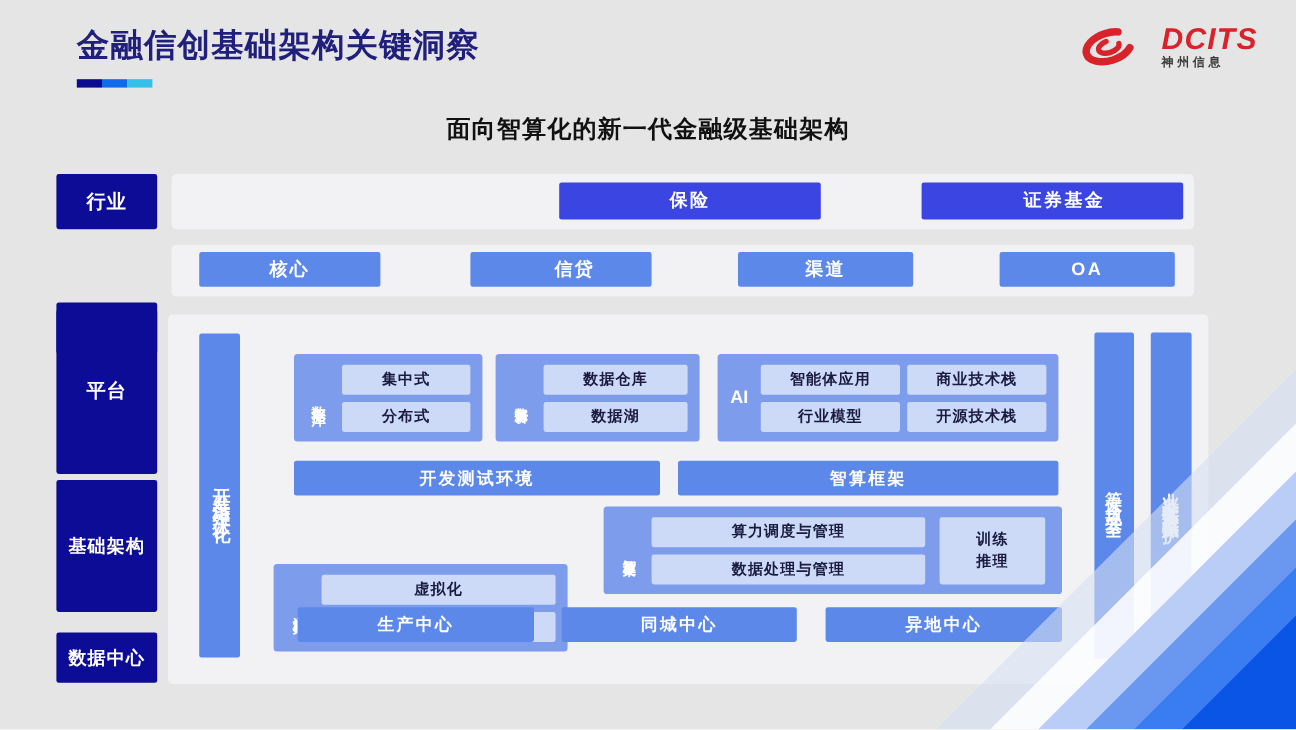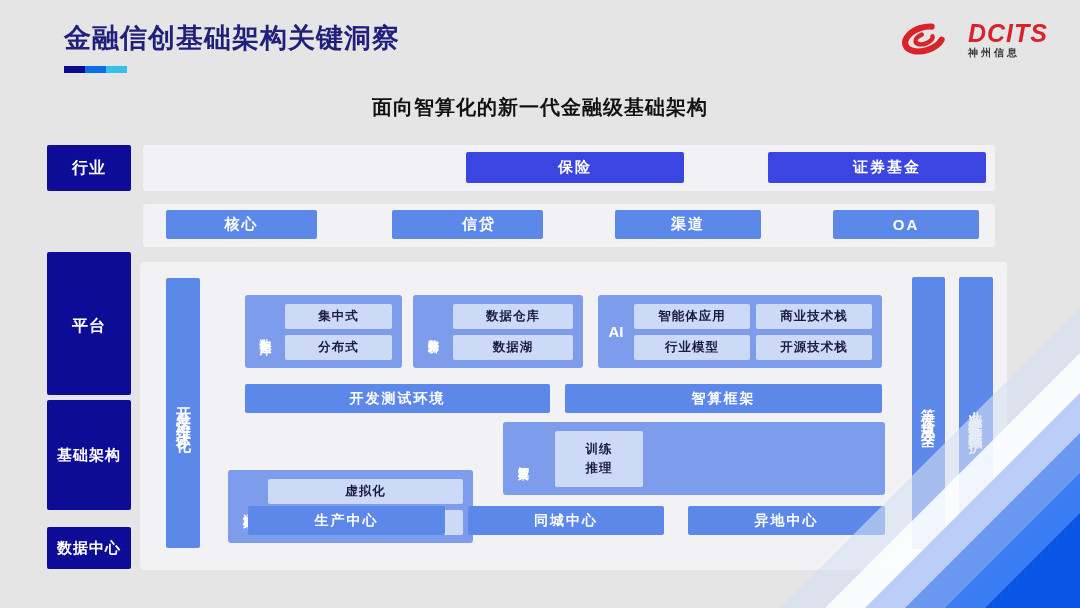--- a/index.html
+++ b/index.html
@@ -149,20 +149,24 @@
   <div class="group" style="left:228px;top:422px;width:245px;height:73px;margin-top:48px;">
     <div class="group-label-v" style="font-size:11px;letter-spacing:1px;">通算框架</div>
     <div class="chips-col">
       <div class="chip">虚拟化</div>
       <div class="chip">云</div>
     </div>
   </div>
 
   <div class="group" style="left:503px;top:422px;width:382px;height:73px;">
     <div class="group-label-v" style="font-size:11px;letter-spacing:1px;">智算框架</div>
+    <div class="chips-col" style="max-width:228px;">
+      <div class="chip">算力调度与管理</div>
+      <div class="chip">数据处理与管理</div>
+    </div>
     <div class="chip-tall">训练
 推理</div>
   </div>
 
   <div class="box box-mid" style="left:248px;top:506px;width:197px;height:29px;">生产中心</div>
   <div class="box box-mid" style="left:468px;top:506px;width:196px;height:29px;">同城中心</div>
   <div class="box box-mid" style="left:688px;top:506px;width:197px;height:29px;">异地中心</div>
 
   <div class="vbar vbar-right" style="left:912px;top:277px;width:33px;height:272px;">等保合规安全</div>
   <div class="vbar vbar-right" style="left:959px;top:277px;width:34px;height:276px;letter-spacing:3px;">业务连续性及数据保护</div>

